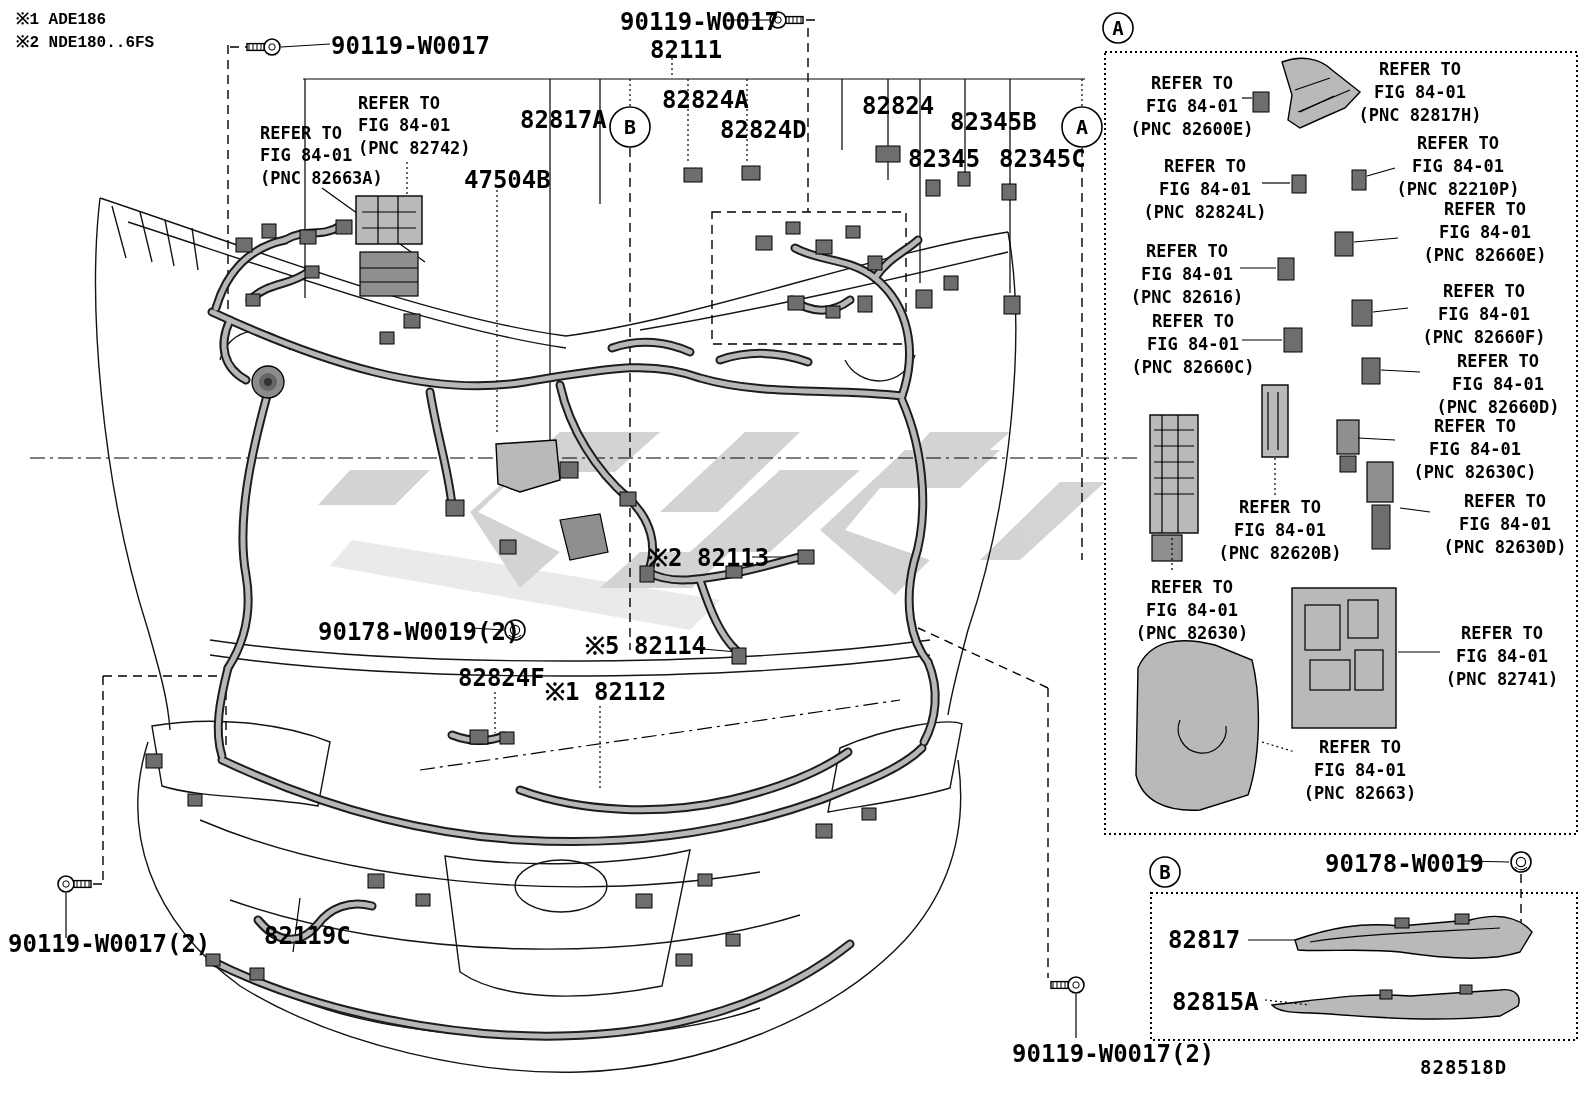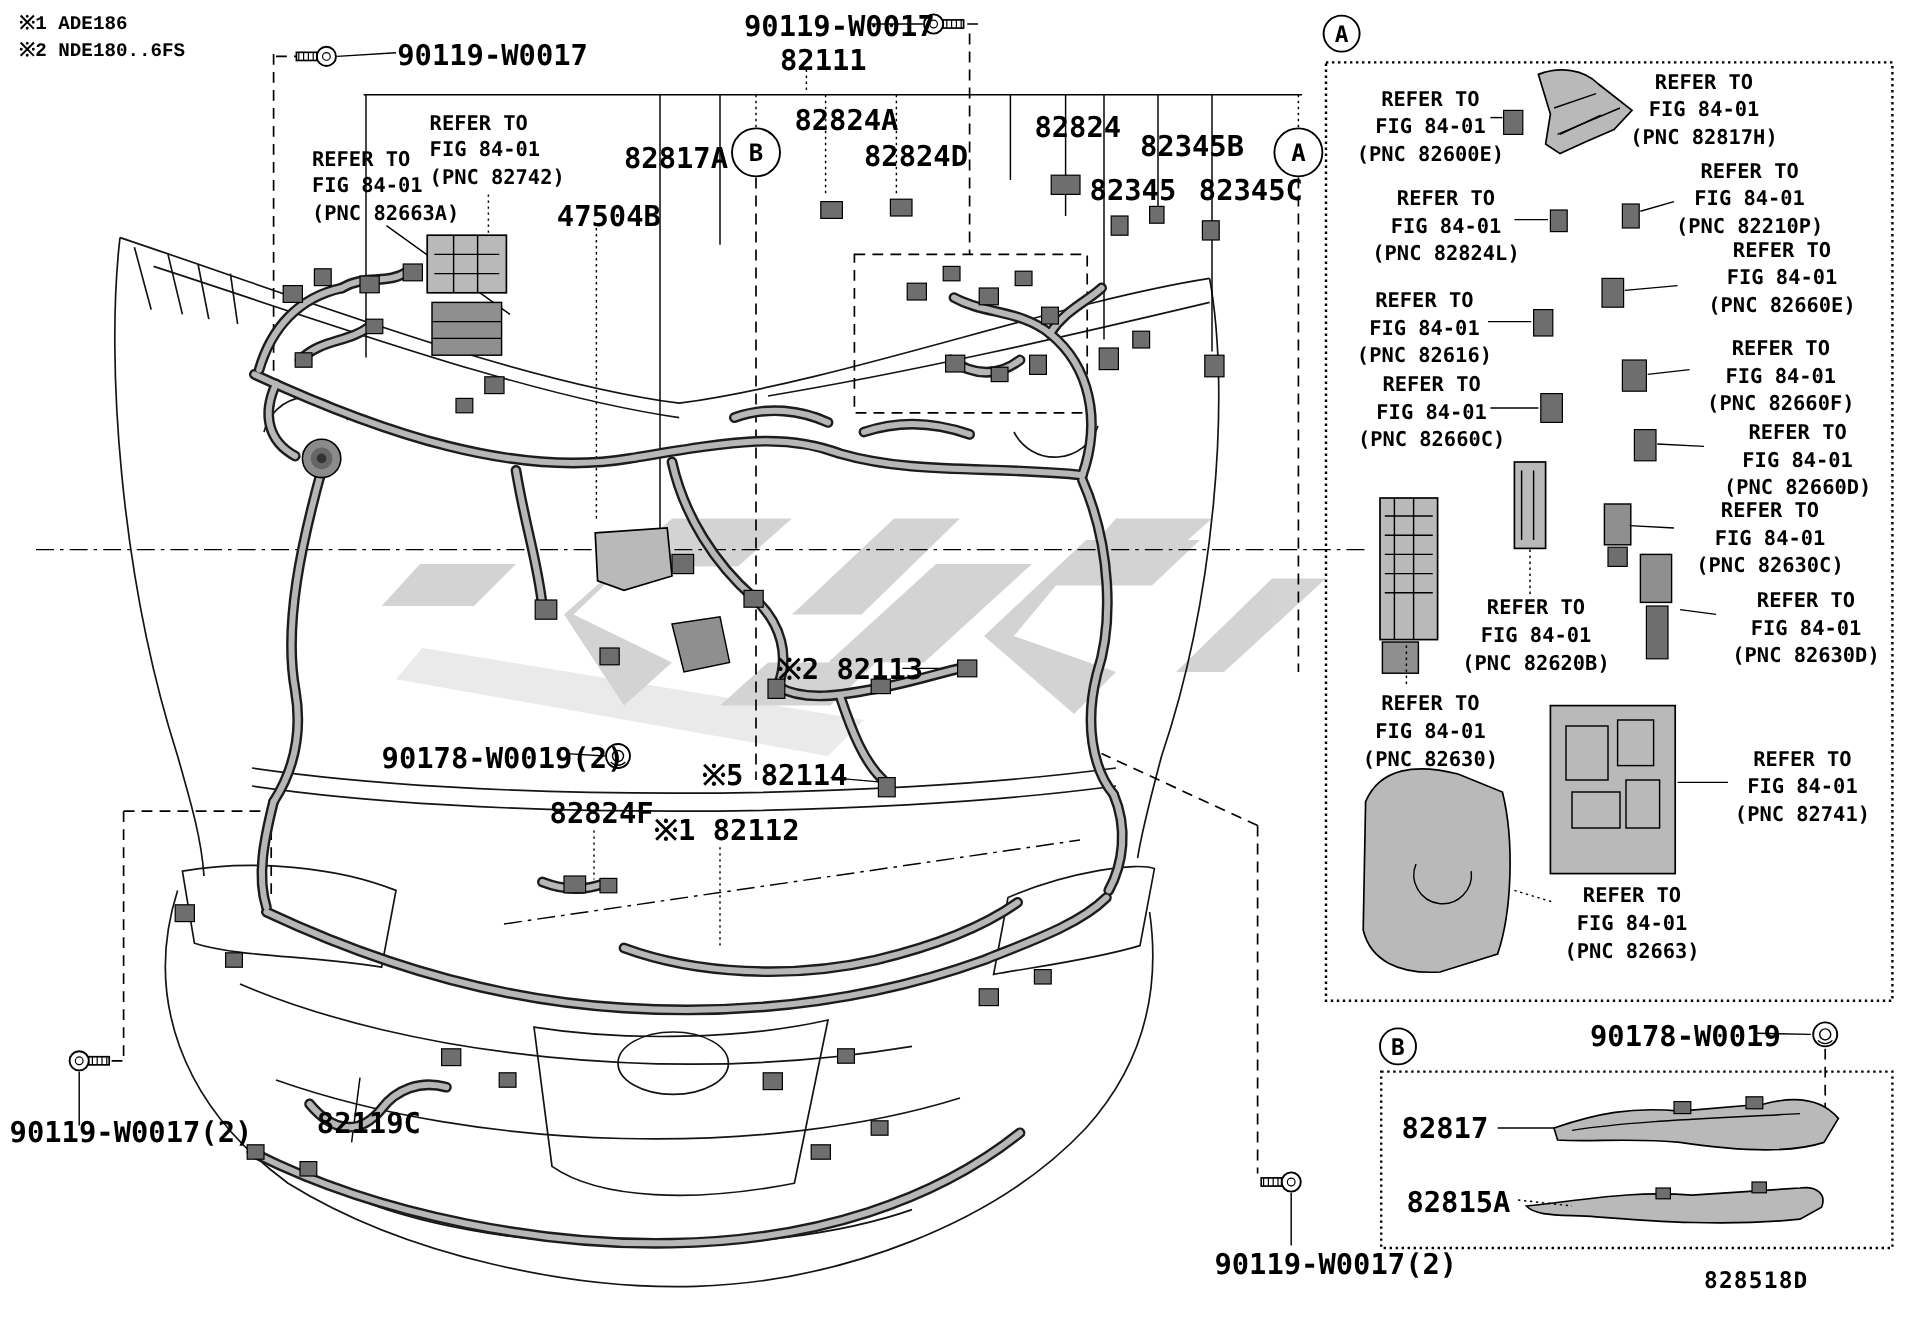--- a/index.html
+++ b/index.html
@@ -298,21 +298,21 @@
 <div class="note" style="left:16px;top:10px;">※1 ADE186</div>
 <div class="note" style="left:16px;top:33px;">※2 NDE180..6FS</div>
 
 <div class="lbl sm" style="left:331px;top:34px;">90119-W0017</div>
 <div class="lbl sm" style="left:620px;top:10px;">90119-W0017</div>
 <div class="lbl sm" style="left:8px;top:932px;">90119-W0017(2)</div>
 <div class="lbl sm" style="left:1012px;top:1042px;">90119-W0017(2)</div>
 <div class="lbl sm" style="left:318px;top:620px;">90178-W0019(2)</div>
 
 <div class="lbl" style="left:650px;top:38px;">82111</div>
-<div class="lbl" style="left:520px;top:120px;text-align:center;">82817A</div>
+<div class="lbl" style="left:520px;top:108px;text-align:center;">82817A</div>
 <div class="lbl" style="left:464px;top:168px;">47504B</div>
 <div class="lbl" style="left:662px;top:88px;">82824A</div>
 <div class="lbl" style="left:720px;top:118px;">82824D</div>
 <div class="lbl" style="left:862px;top:94px;">82824</div>
 <div class="lbl" style="left:950px;top:110px;">82345B</div>
 <div class="lbl" style="left:908px;top:147px;">82345</div>
 <div class="lbl" style="left:999px;top:147px;">82345C</div>
 <div class="lbl" style="left:648px;top:546px;">※2 82113</div>
 <div class="lbl" style="left:585px;top:634px;">※5 82114</div>
 <div class="lbl" style="left:458px;top:666px;text-align:center;">82824F</div>

